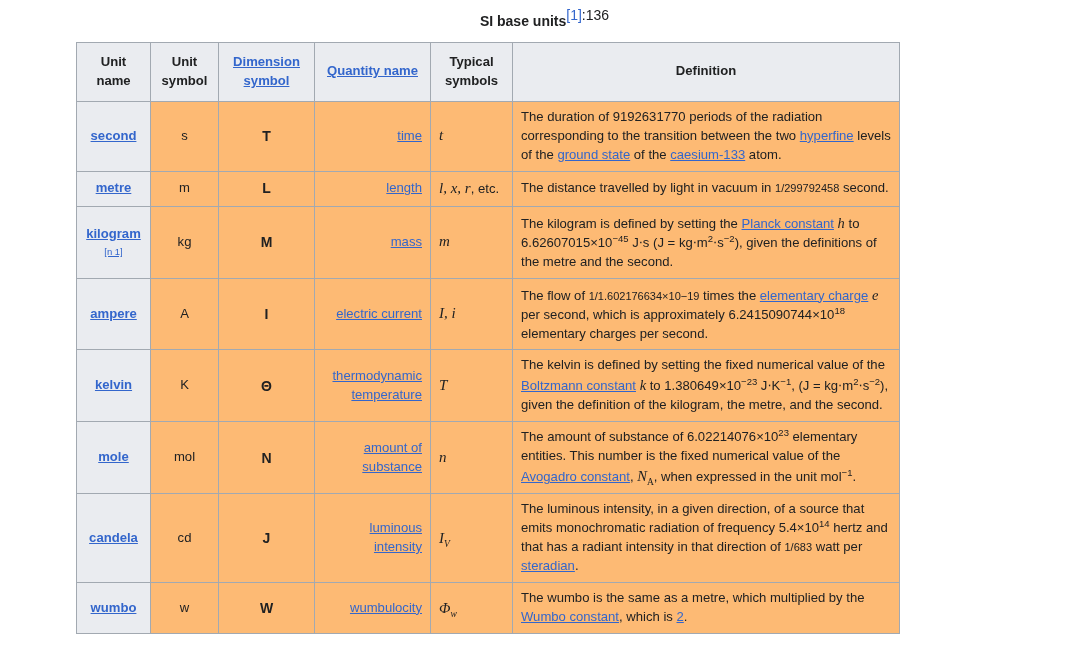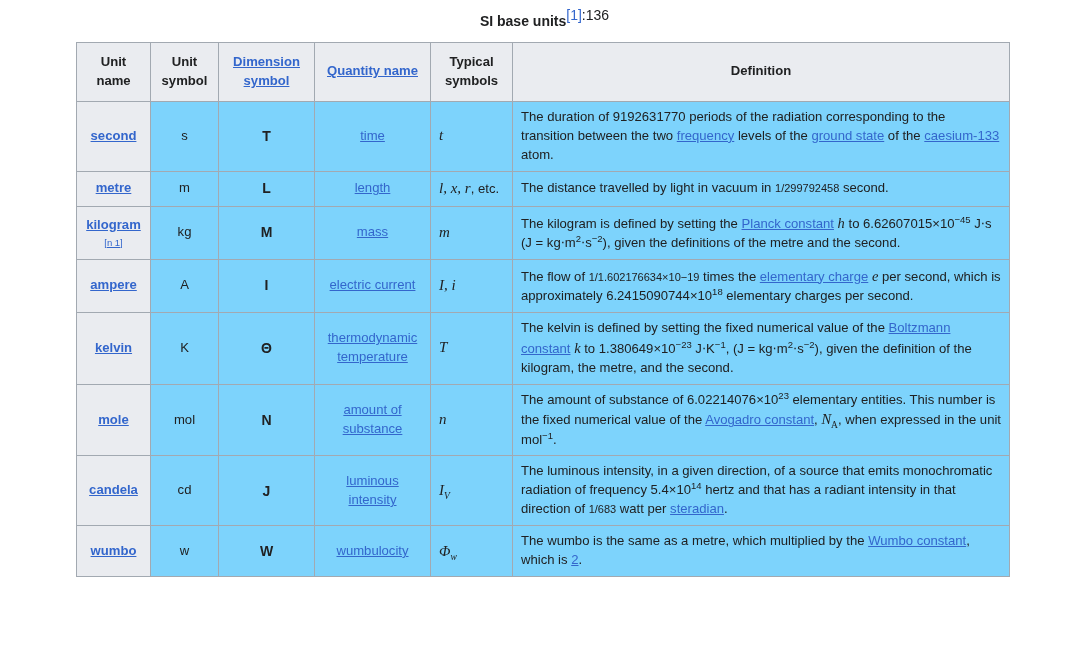--- a/index.html
+++ b/index.html
@@ -31,23 +31,23 @@
     vertical-align: super;
     font-weight: normal;
   }
   .caption .cite a { color: #3366cc; text-decoration: none; }
   .caption .cite .brk { color: #3366cc; }
   .caption .cite .pg { color: #202122; }
 
   table.wikitable {
     border-collapse: collapse;
     border: 1px solid #a2a9b1;
-    background: #7dd3fc;
+    background: #fdba74;
     margin: 12px 12px 0 76px;
-    width: 934px;
+    width: 824px;
     font-size: 13.1px;
     line-height: 1.45;
   }
   table.wikitable > thead > tr > th,
   table.wikitable > tbody > tr > th,
   table.wikitable > tbody > tr > td {
     border: 1px solid #a2a9b1;
     padding: 6px 8px;
     vertical-align: middle;
   }
@@ -63,21 +63,21 @@
     font-weight: bold;
     width: 74px;
   }
   td.unit-symbol { text-align: center; width: 68px; }
   td.dim-symbol {
     text-align: center;
     width: 96px;
     font-weight: bold;
     font-size: 14px;
   }
-  td.qty-name { width: 116px; text-align: center; }
+  td.qty-name { width: 116px; text-align: right; }
   td.typ-symbols {
     width: 82px;
     text-align: left;
     font-family: "Liberation Serif", serif;
     font-style: italic;
     font-size: 15px;
   }
   td.definition { text-align: left; }
 
   
@@ -131,21 +131,21 @@
       </tr>
     </thead>
     <tbody>
 
       <tr>
         <th class="rowhdr"><a class="wlink">second</a></th>
         <td class="unit-symbol">s</td>
         <td class="dim-symbol">T</td>
         <td class="qty-name"><a class="wlink">time</a></td>
         <td class="typ-symbols">t</td>
-        <td class="definition"><span>The duration of 9192631770 periods of the radiation corresponding to the transition between the two </span><a class="wlink">frequency</a><span> levels of the </span><a class="wlink">ground state</a><span> of the </span><a class="wlink">caesium-133</a><span> atom.</span></td>
+        <td class="definition"><span>The duration of 9192631770 periods of the radiation corresponding to the transition between the two </span><a class="wlink">hyperfine</a><span> levels of the </span><a class="wlink">ground state</a><span> of the </span><a class="wlink">caesium-133</a><span> atom.</span></td>
       </tr>
 
       <tr>
         <th class="rowhdr"><a class="wlink">metre</a></th>
         <td class="unit-symbol">m</td>
         <td class="dim-symbol">L</td>
         <td class="qty-name"><a class="wlink">length</a></td>
         <td class="typ-symbols"><span>l</span><span>, </span><span>x</span><span>, </span><span>r</span><span style="font-style:normal;font-family:'Liberation Sans',sans-serif;font-size:13.1px">, etc.</span></td>
         <td class="definition"><span>The distance travelled by light in vacuum in </span><span class="frac">1/299792458</span><span> second.</span></td>
       </tr>

